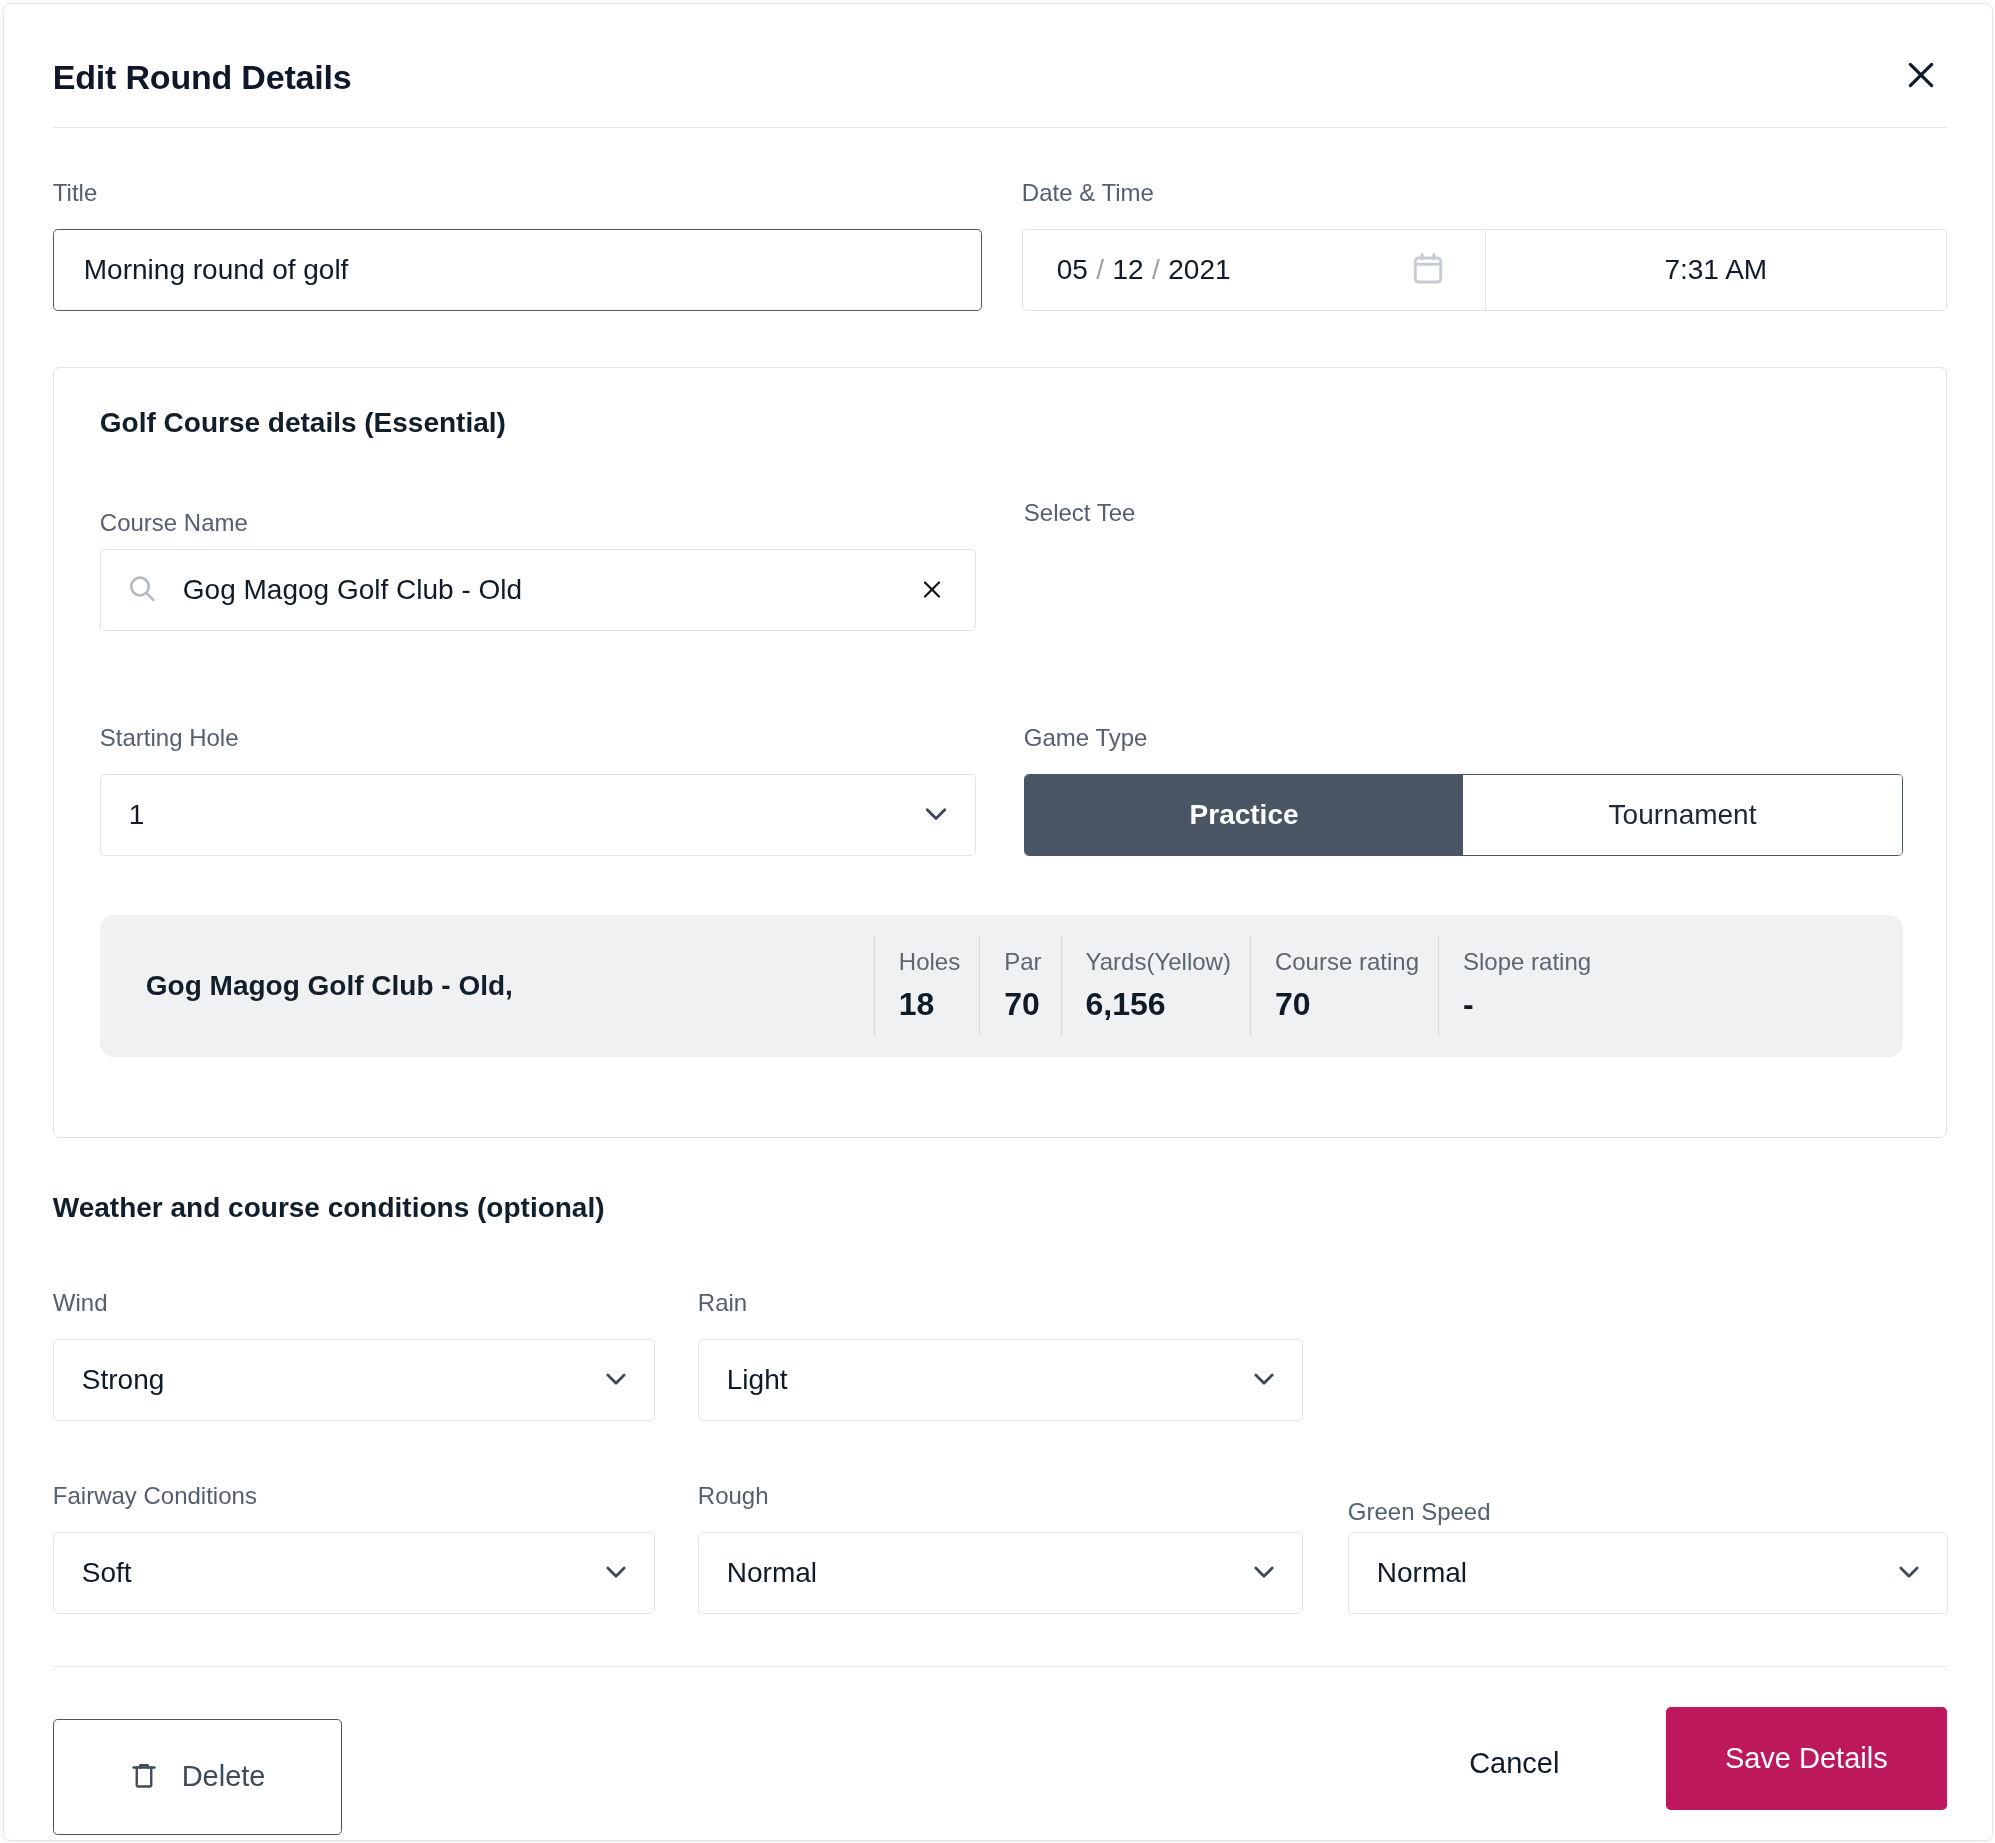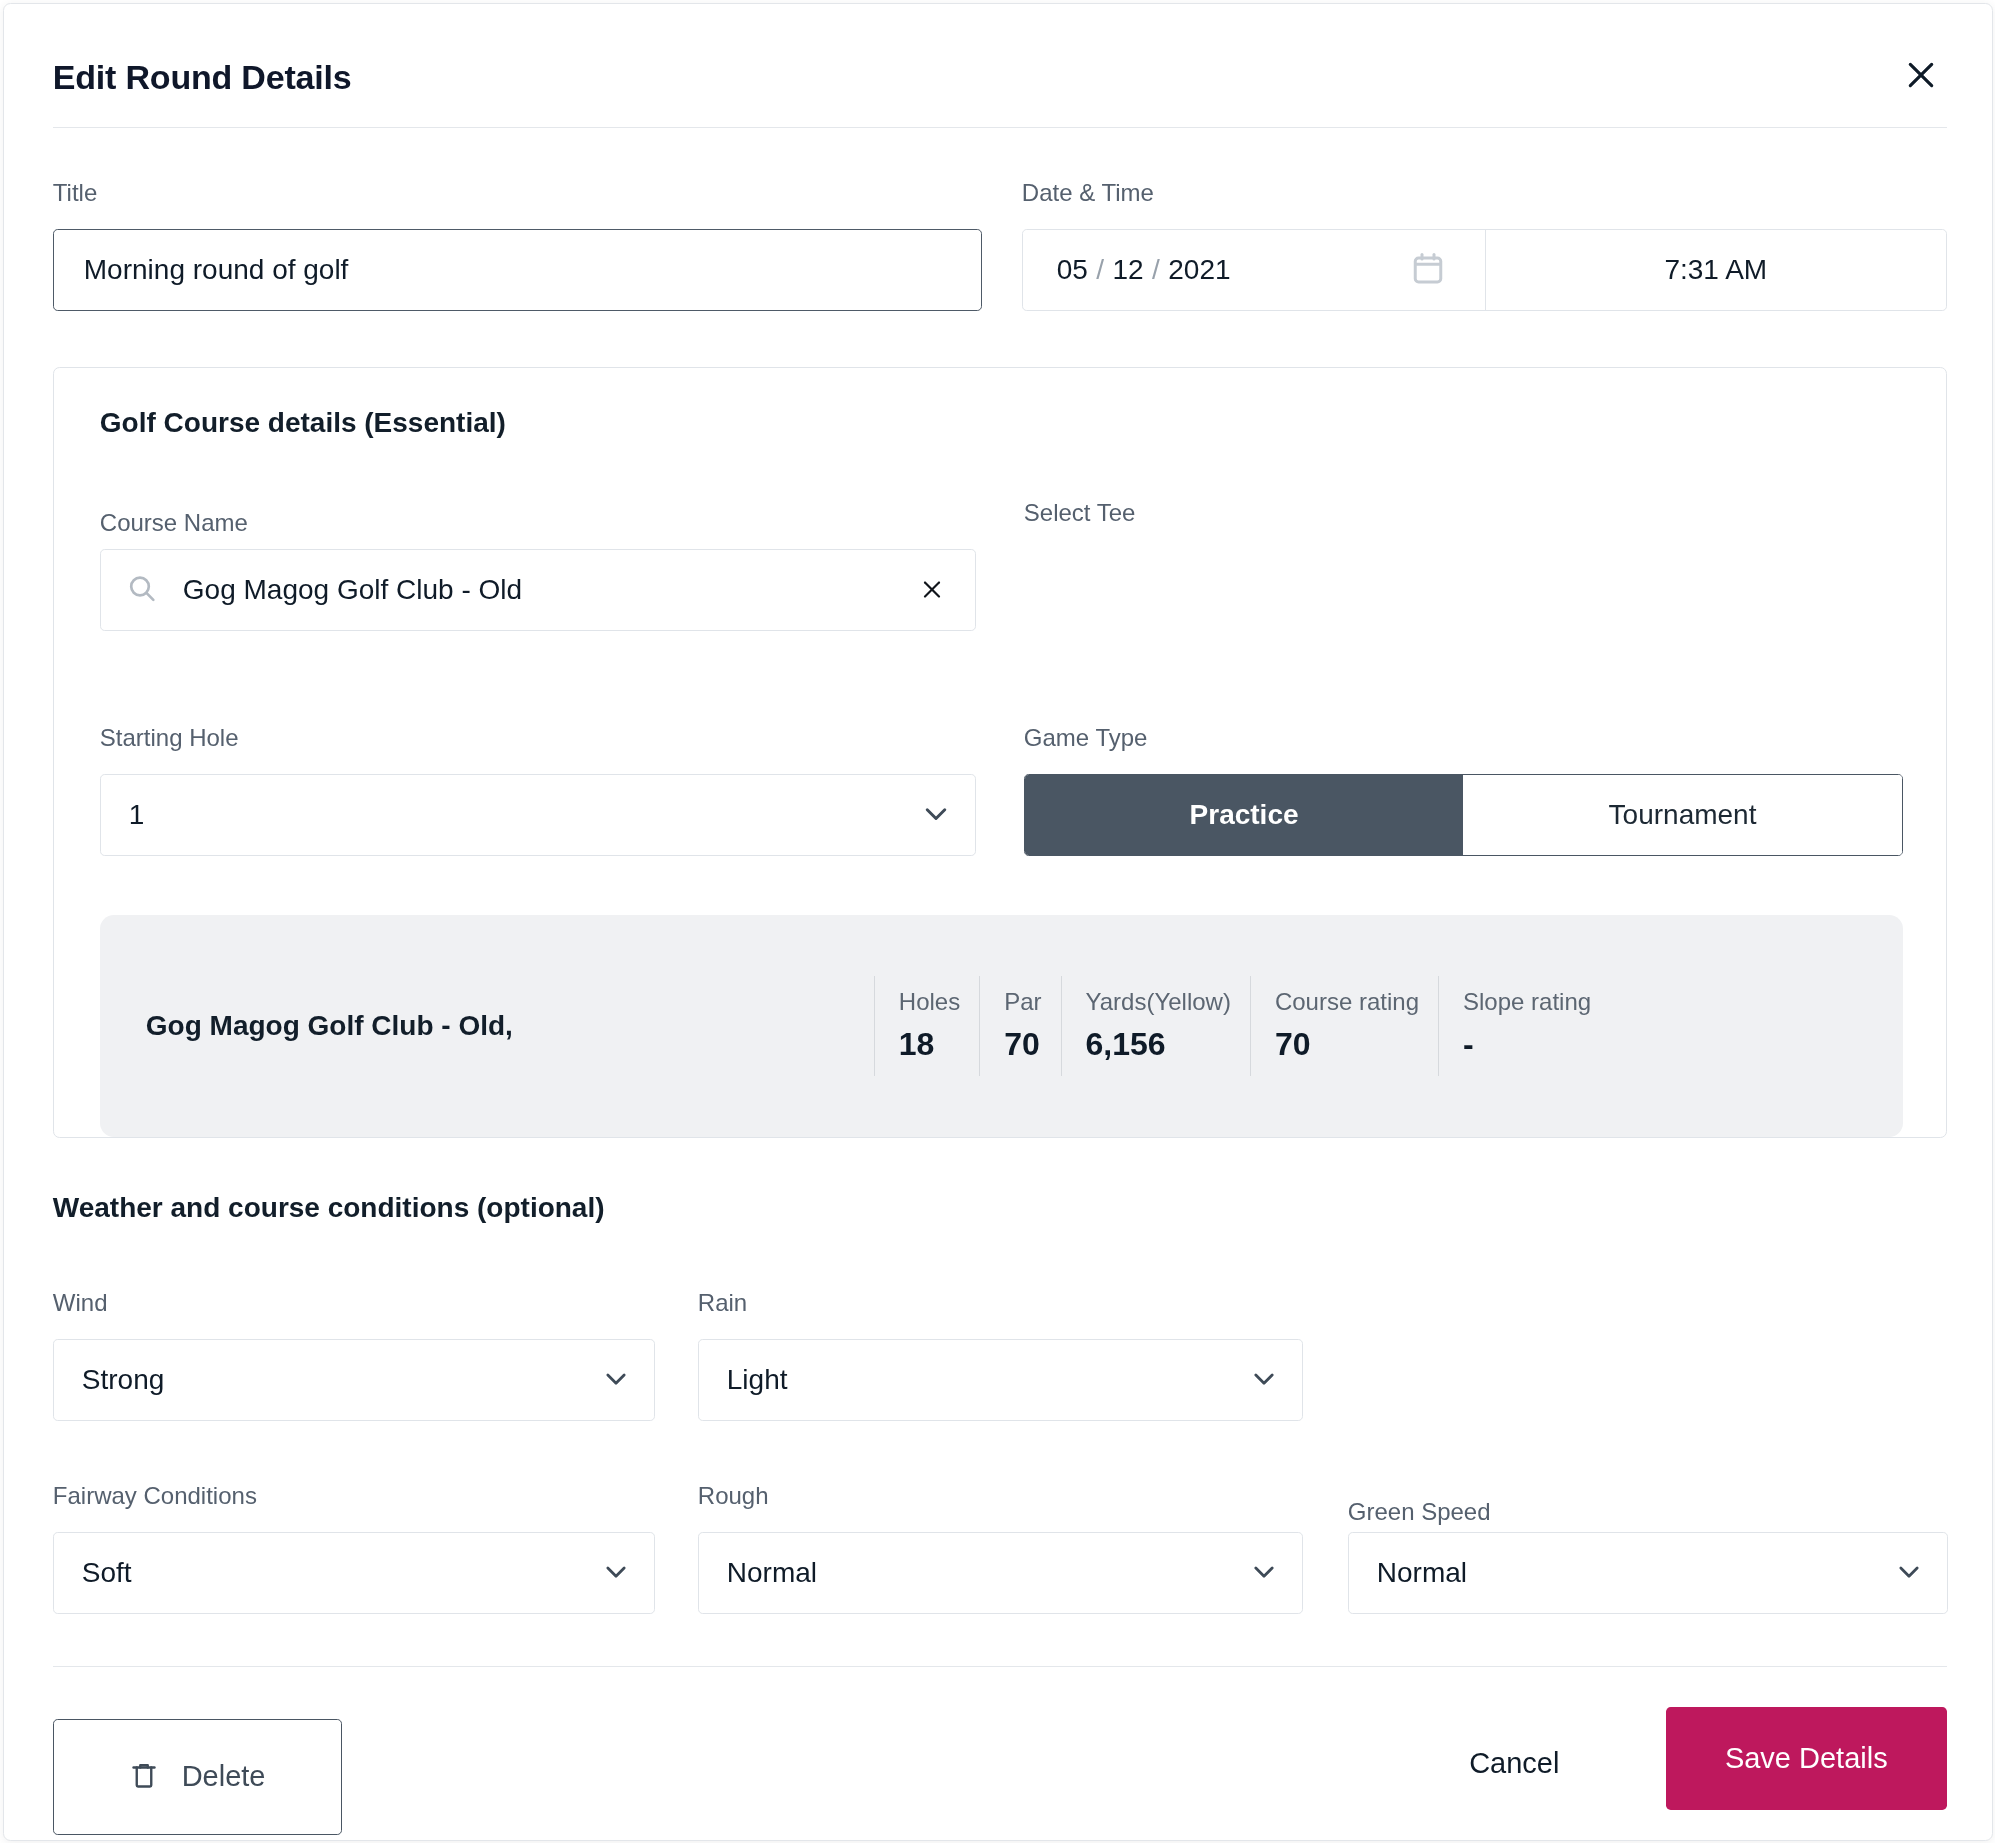--- a/index.html
+++ b/index.html
@@ -133,21 +133,21 @@
   .gt-opt {
     flex: 1; display: flex; align-items: center; justify-content: center;
     font-size: 28px; cursor: pointer;
   }
   .gt-opt.active { background: #4a5663; color: #ffffff; font-weight: 600; }
   .gt-opt.inactive { background: #ffffff; color: #1c2833; }
 
   
   .stats {
     position: absolute; left: 46px; top: 547px;
-    width: 1803px; height: 222px;
+    width: 1803px; height: 142px;
     background: #f0f1f3;
     display: flex; align-items: center; border-radius: 14px;
   }
   .stats-name {
     flex: 0 0 774px; padding-left: 46px;
   }
   .stats-name .n1 { font-size: 28px; font-weight: bold; color: #121e2a; line-height: 1.35; }
   .stats-name .n2 { font-size: 27px; color: #66707c; line-height: 1.35; }
   .stat {
     height: 100px;

